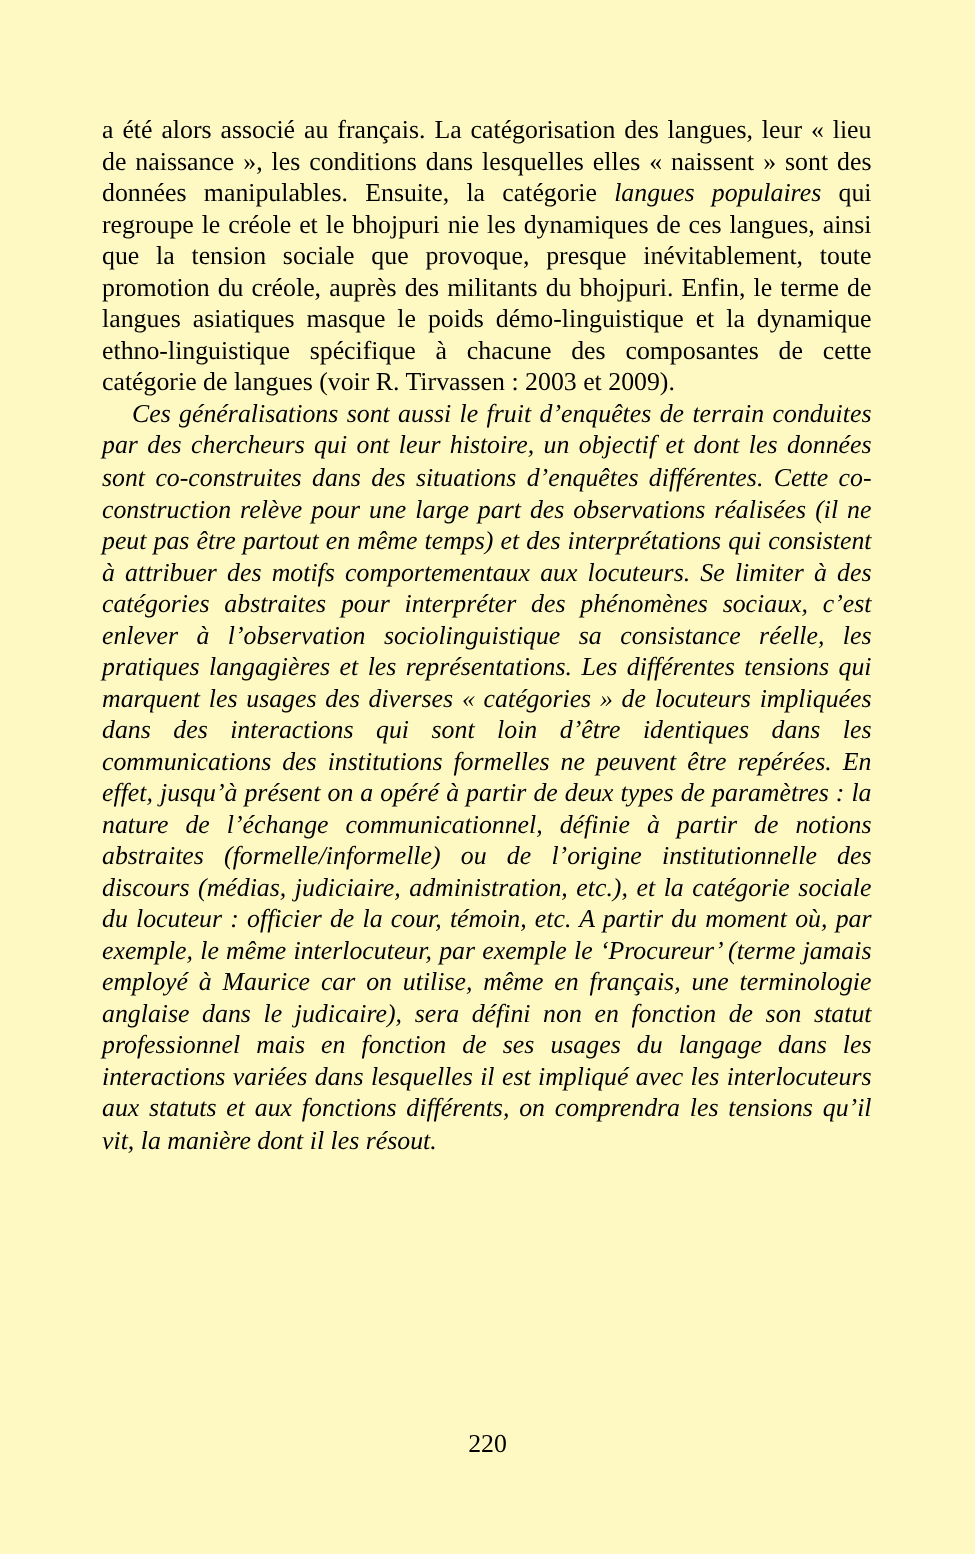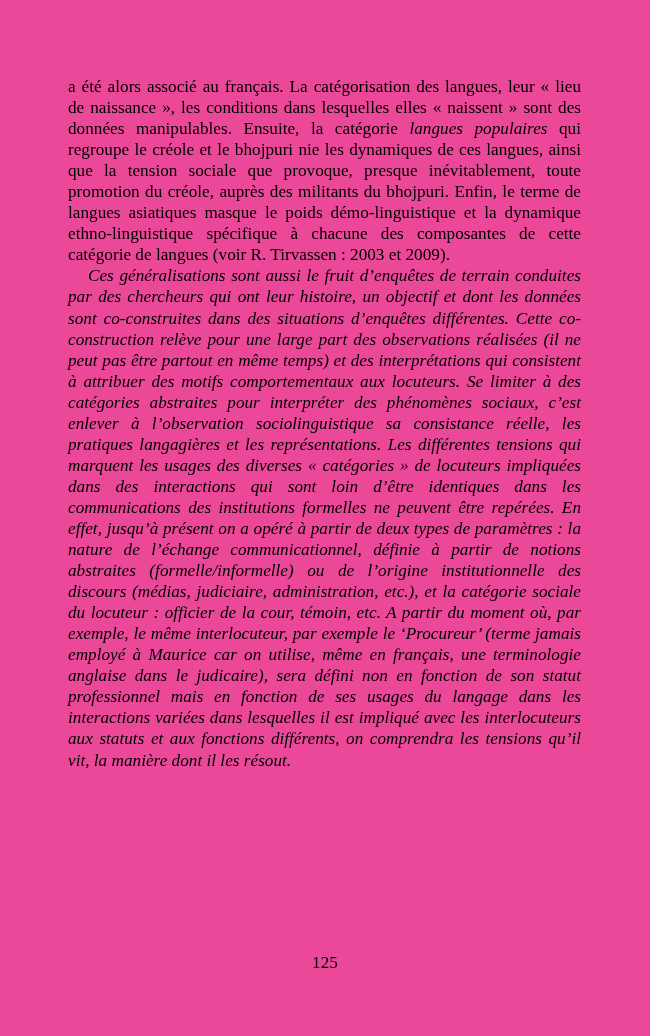--- a/index.html
+++ b/index.html
@@ -14,21 +14,21 @@
     font-family: "Liberation Serif", "DejaVu Serif", serif;
     color: #000000;
     overflow: hidden;
   }
   .page {
     position: absolute;
     left: 0;
     top: 0;
     width: 650px;
     height: 1036px;
-    background: #ec4899;
+    background: #fef9c3;
   }
   .text-block {
     position: absolute;
     left: 68px;
     top: 76px;
     width: 513px;
   }
   .para {
     margin: 0;
     text-align: justify;
@@ -63,15 +63,15 @@
 <body>
 
 <div class="page">
 
   <div class="text-block" id="body-text-block">
 
   <p class="para"><span>a été alors associé au français. La catégorisation des langues, leur « lieu de naissance », les conditions dans lesquelles elles « naissent » sont des données manipulables. Ensuite, la catégorie </span><span class="it">langues populaires</span><span> qui regroupe le créole et le bhojpuri nie les dynamiques de ces langues, ainsi que la tension sociale que provoque, presque inévitablement, toute promotion du créole, auprès des militants du bhojpuri. Enfin, le terme de langues asiatiques masque le poids démo-linguistique et la dynamique ethno-linguistique spécifique à chacune des composantes de cette catégorie de langues (voir R. Tirvassen : 2003 et 2009).</span></p>
       <p class="para indent"><span>Ces généralisations sont aussi le fruit d’enquêtes de terrain conduites par des chercheurs qui ont leur histoire, un objectif et dont les données sont co-construites dans des situations d’enquêtes différentes. Cette co-construction relève pour une large part des observations réalisées (il ne peut pas être partout en même temps) et des interprétations qui consistent à attribuer des motifs comportementaux aux locuteurs. Se limiter à des catégories abstraites pour interpréter des phénomènes sociaux, c’est enlever à l’observation sociolinguistique sa consistance réelle, les pratiques langagières et les représentations. Les différentes tensions qui marquent les usages des diverses « catégories » de locuteurs impliquées dans des interactions qui sont loin d’être identiques dans les communications des institutions formelles ne peuvent être repérées. En effet, jusqu’à présent on a opéré à partir de deux types de paramètres : la nature de l’échange communicationnel, définie à partir de notions abstraites (formelle/informelle) ou de l’origine institutionnelle des discours (médias, judiciaire, administration, etc.), et la catégorie sociale du locuteur : officier de la cour, témoin, etc. A partir du moment où, par exemple, le même interlocuteur, par exemple le ‘Procureur’ (terme jamais employé à Maurice car on utilise, même en français, une terminologie anglaise dans le judicaire), sera défini non en fonction de son statut professionnel mais en fonction de ses usages du langage dans les interactions variées dans lesquelles il est impliqué avec les interlocuteurs aux statuts et aux fonctions différents, on comprendra les tensions qu’il vit, la manière dont il les résout.</span></p>
     </div>
 
-  <div class="page-number">125</div>
+  <div class="page-number">220</div>
 
 </div>
 
 </body></html>

